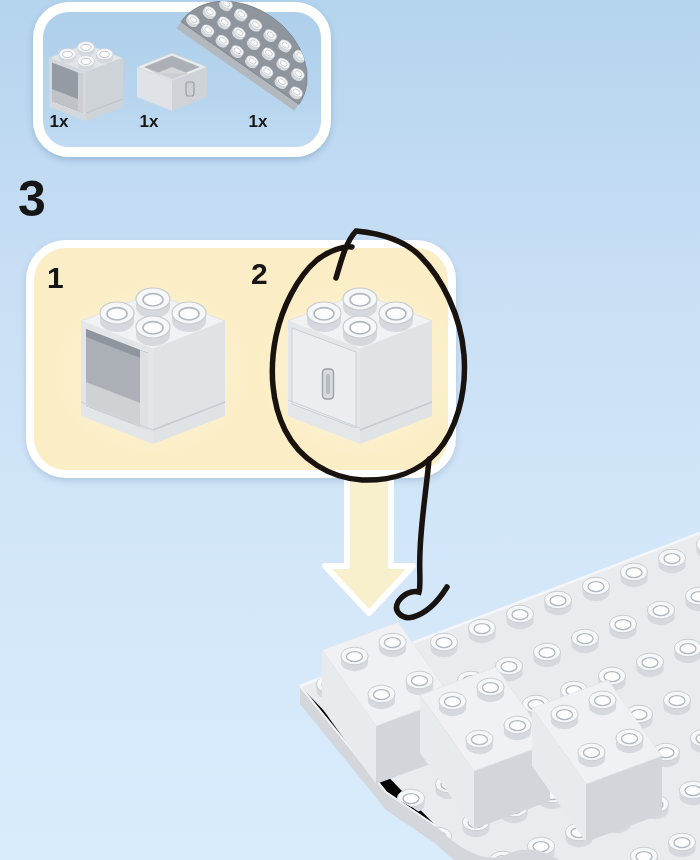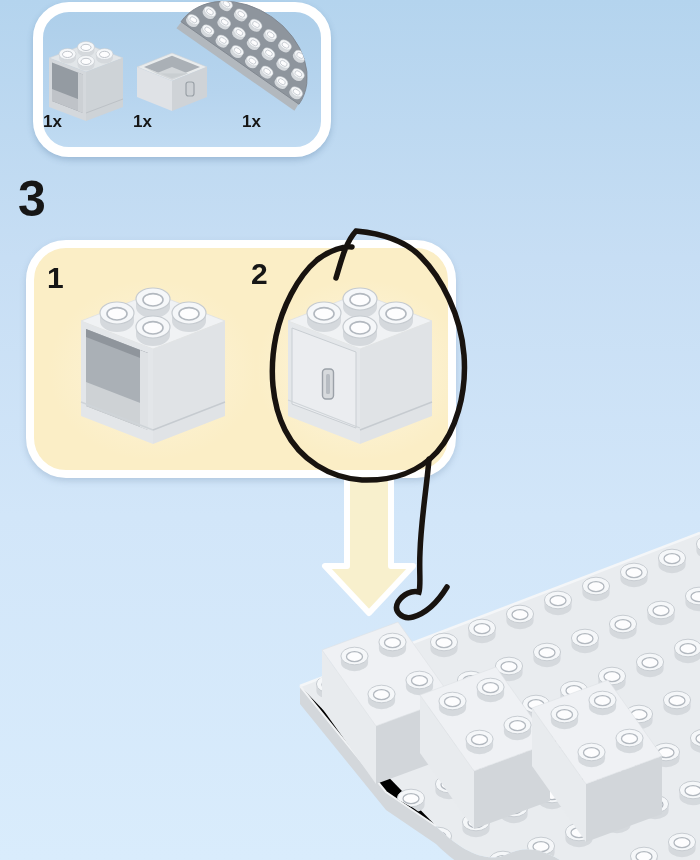--- a/index.html
+++ b/index.html
@@ -20,21 +20,21 @@
       radial-gradient(150px 130px at 326px 122px, #fdf6e0 0%, rgba(253,246,224,0) 70%),
       radial-gradient(150px 130px at 119px 122px, #fdf4da 0%, rgba(253,244,218,0) 70%),
       #fbeec6;
     box-shadow:0 3px 6px rgba(100,130,160,.28);
   }
   .txt{position:absolute; color:#161616; font-weight:bold; line-height:1;}
   .step-number{left:18px; top:174px; font-size:50px;}
   .substep-label{font-size:30px;}
   .substep-1{left:47px; top:263px;}
   .substep-2{left:251px; top:259px;}
-  .part-count{font-size:17px; width:32px; text-align:left; top:113px;}
+  .part-count{font-size:17px; width:32px; text-align:center; top:113px;}
   .count-1{left:43px;} .count-2{left:133px;} .count-3{left:242px;}
   .overlay{position:absolute; left:0; top:0; z-index:5; pointer-events:none;}
 </style>
 </head>
 <body>
 
 <div class="page">
 
   <div class="panel parts-panel"></div>
 

